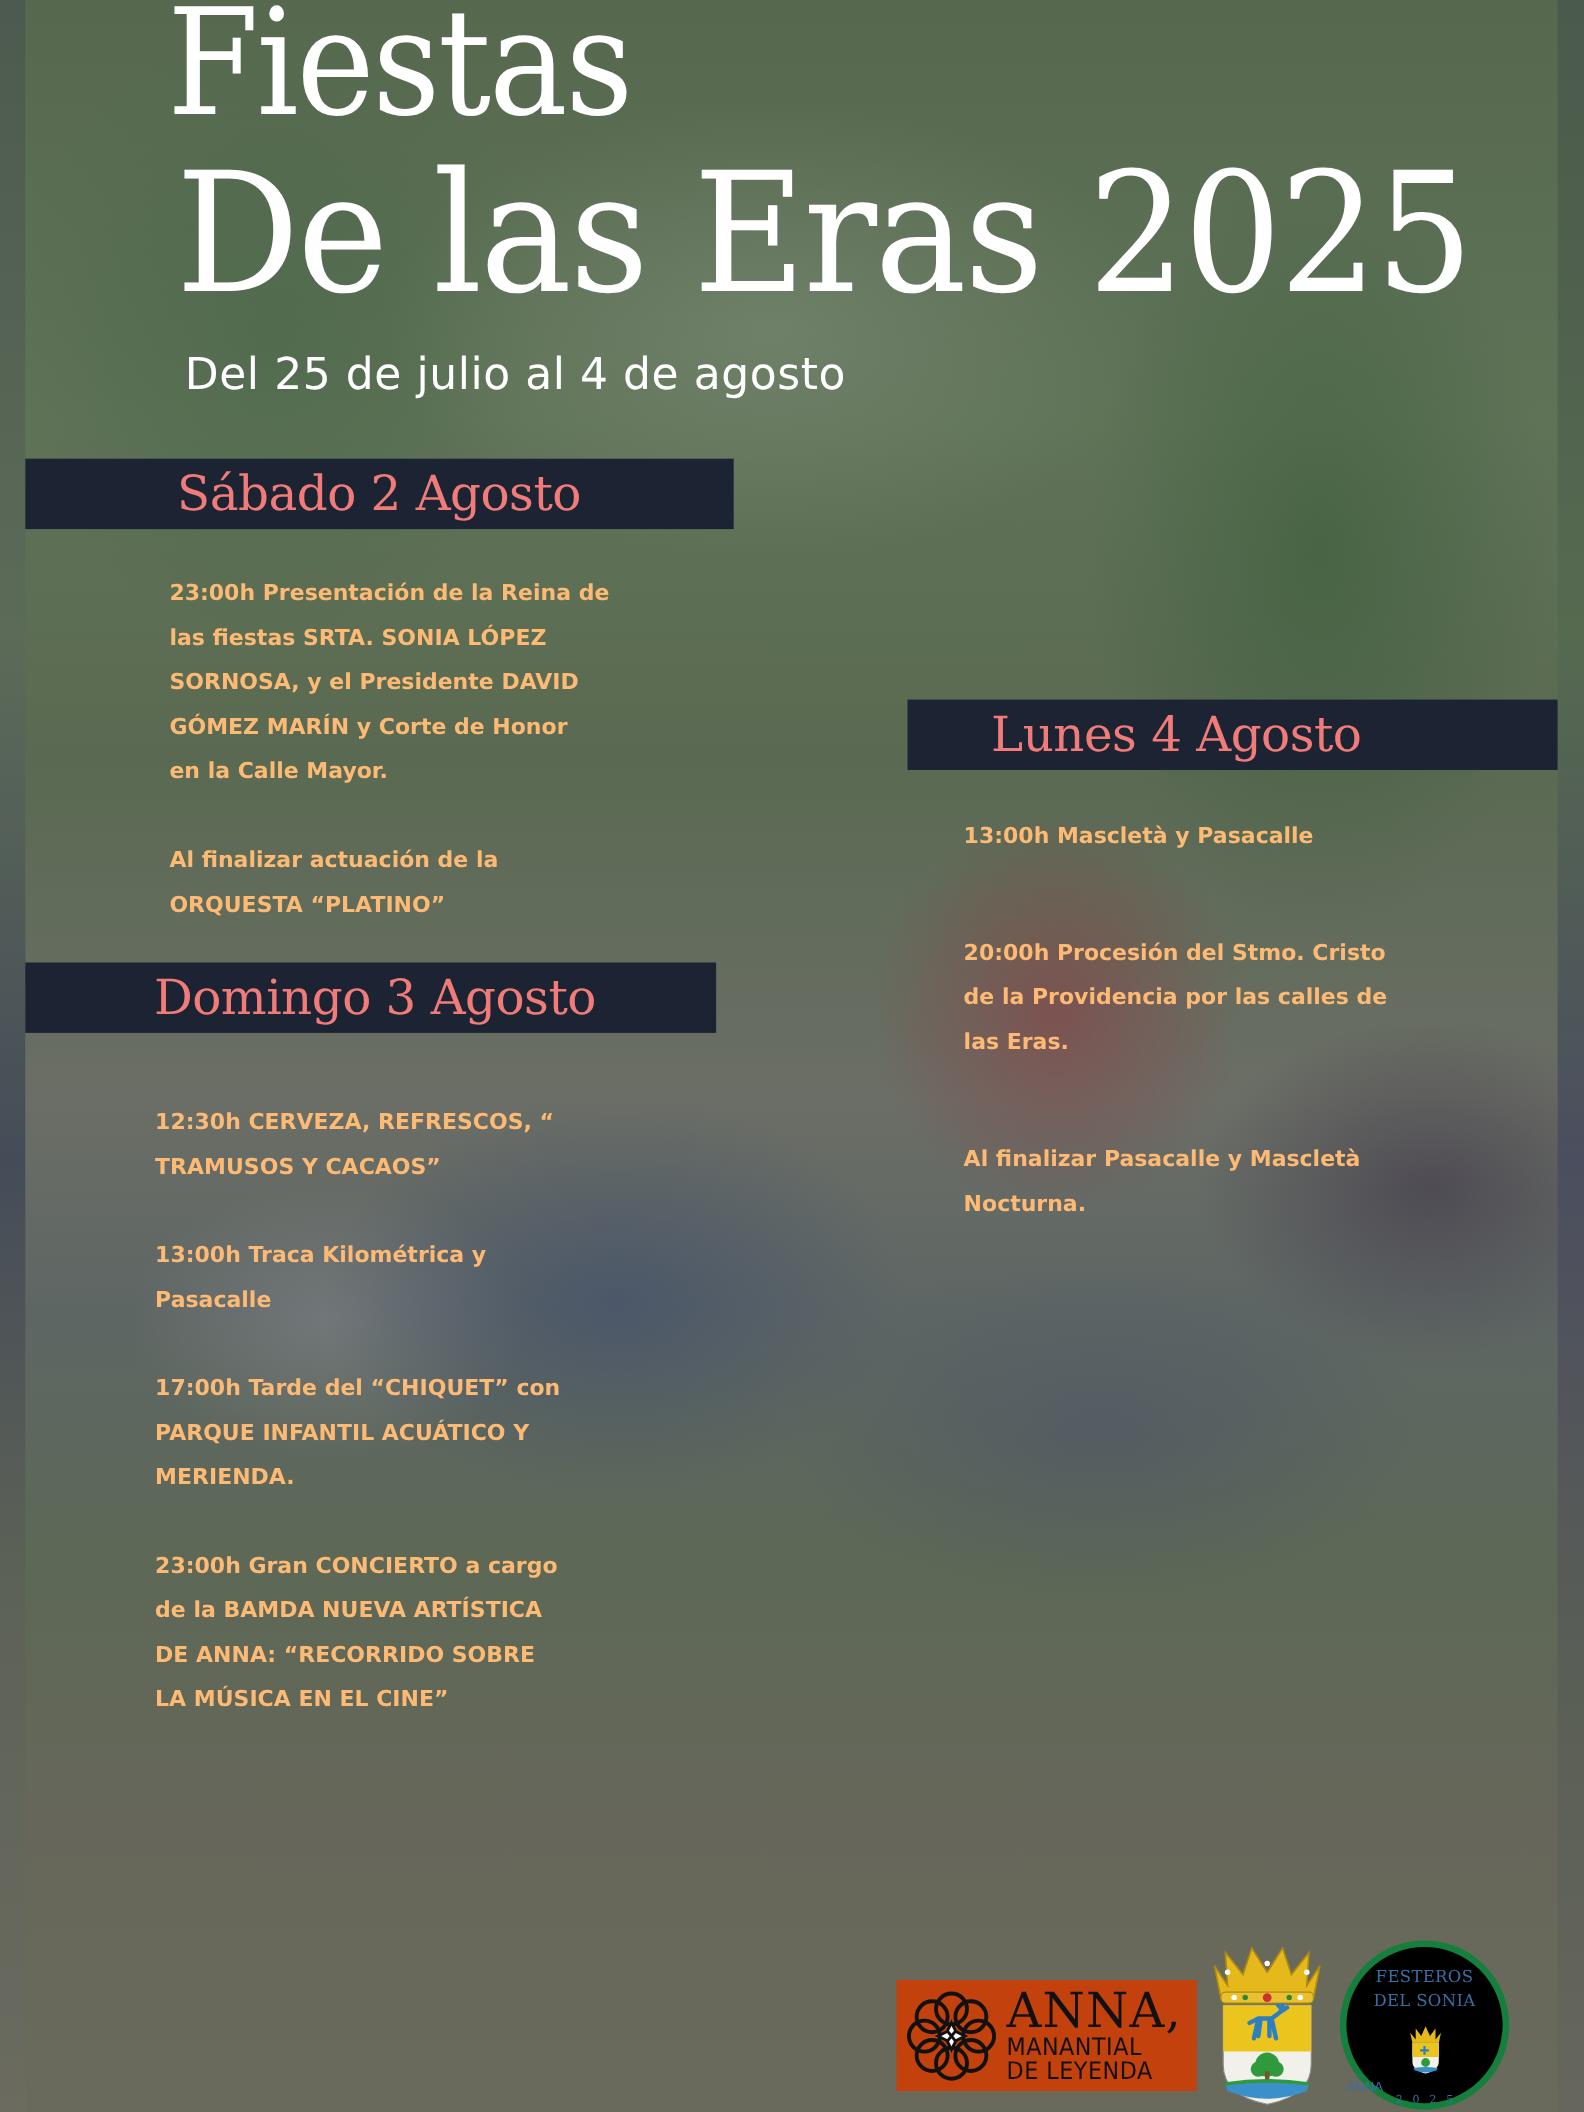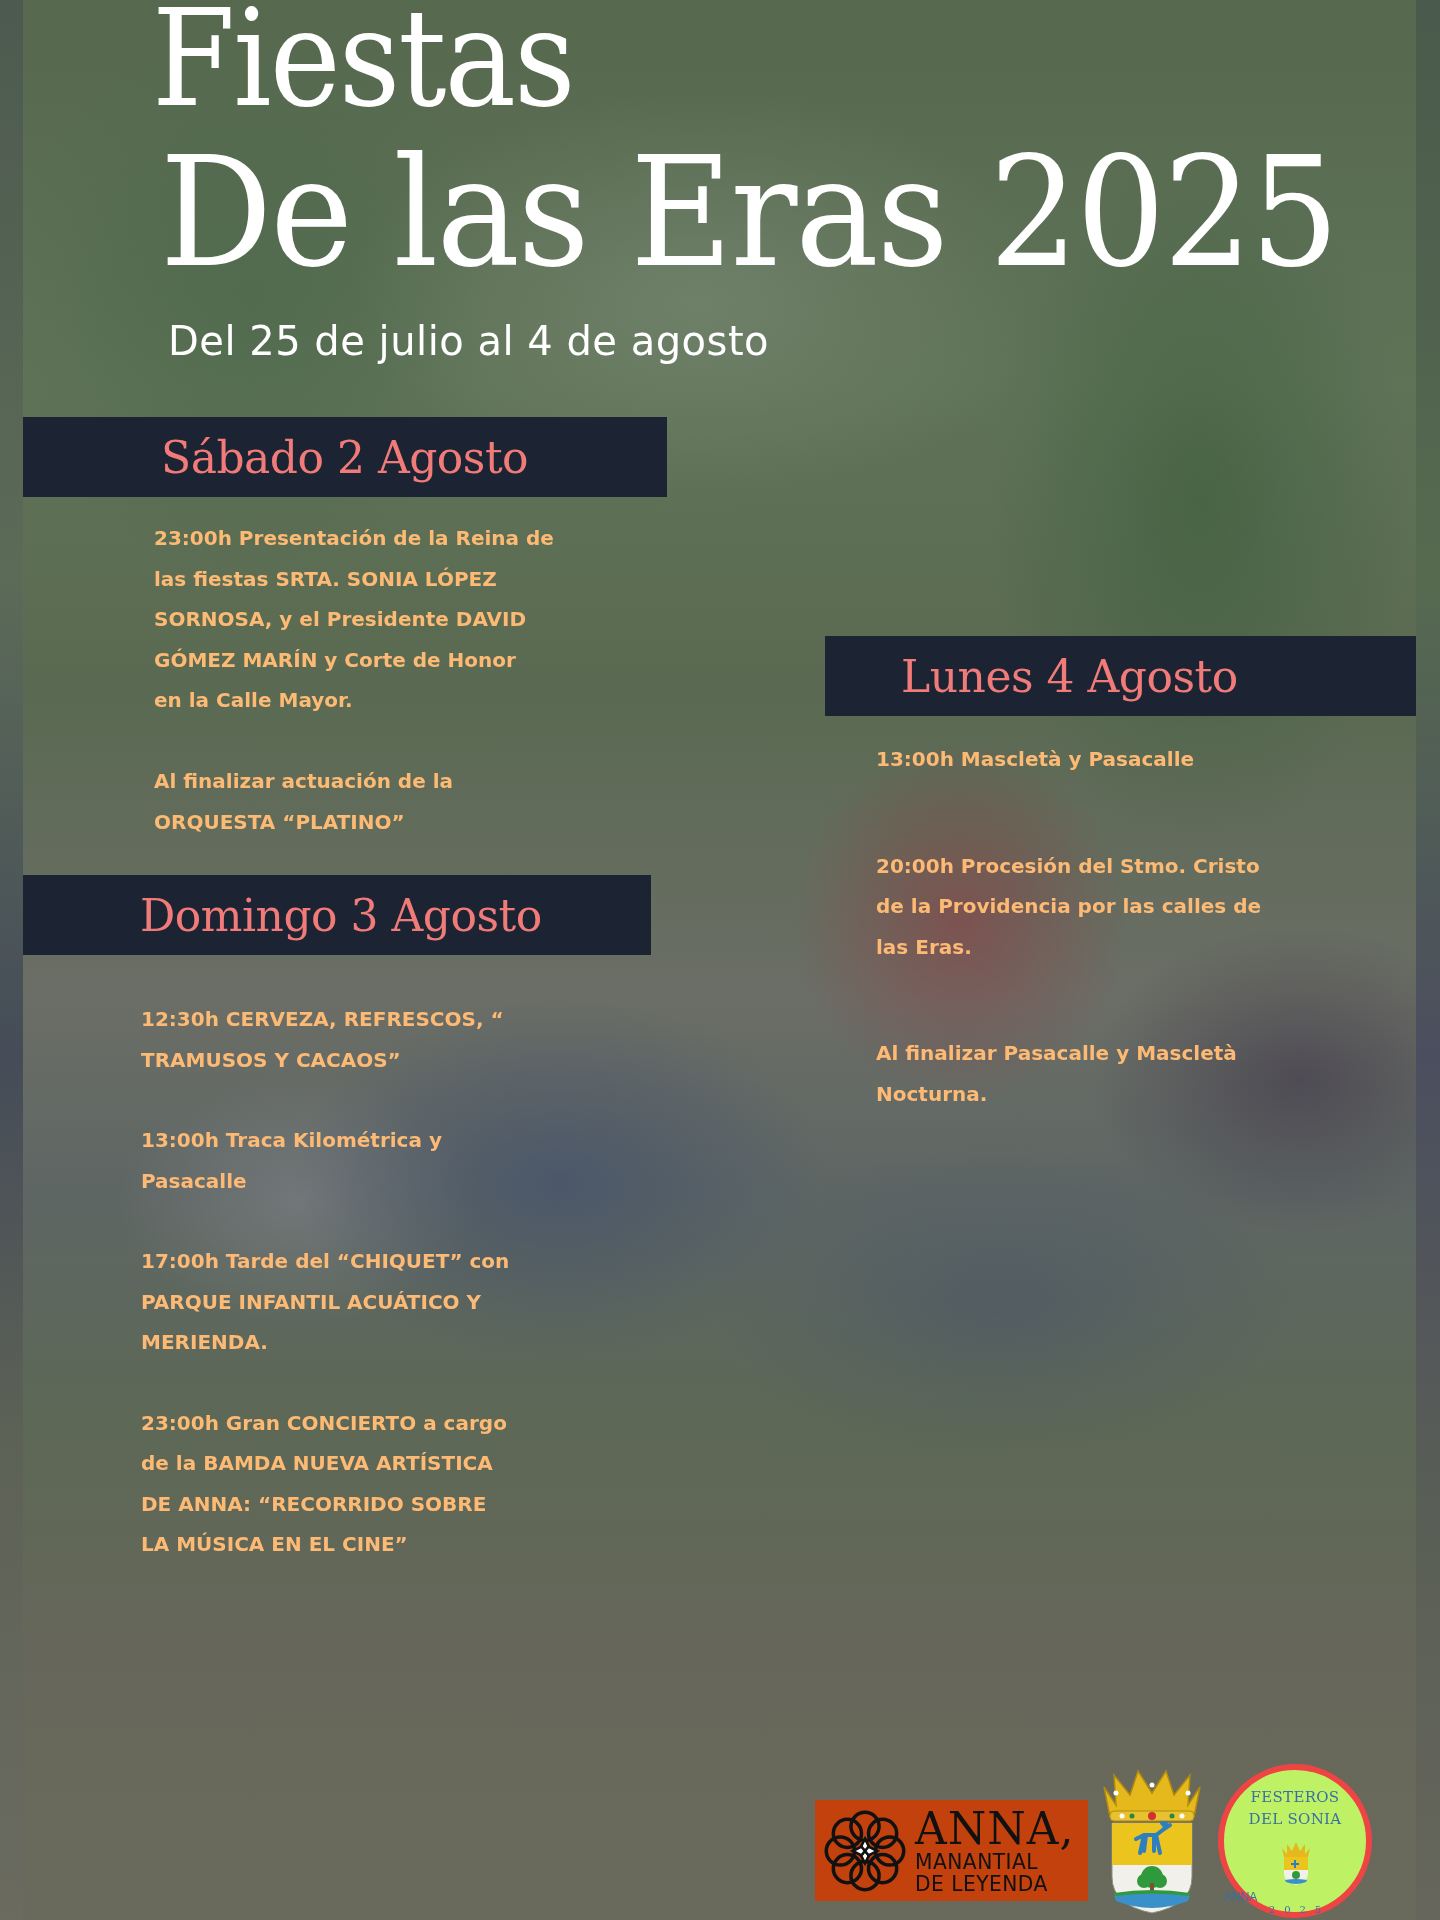--- a/index.html
+++ b/index.html
@@ -19,21 +19,21 @@
       linear-gradient(180deg, #56694f 0%, #5f7357 20%, #5a6a52 36%, #6b6e66 52%, #5e6664 62%, #5d6856 74%, #66675a 86%, #6a6a5c 100%);
   }
   .strip-left { position:absolute; left:0; top:0; width:23px; height:1920px; background:linear-gradient(180deg,#4d5a4f 0%,#5c6b58 30%,#454c58 55%,#5d6256 75%,#6b6b60 100%); }
   .strip-right { position:absolute; right:0; top:0; width:24px; height:1920px; background:linear-gradient(180deg,#4a5a4c 0%,#566a50 30%,#4b4e5e 55%,#5a5f56 80%,#66665c 100%); }
 
   .title { position:absolute; color:#ffffff; font-family:"DejaVu Serif", serif; font-weight:normal; letter-spacing:-2px; white-space:nowrap; line-height:1; }
   .title-1 { left:152px; top:-8px; font-size:120px; transform:scaleY(1.12); transform-origin:top left; }
   .title-2 { left:160px; top:138px; font-size:140px; transform:scaleY(1.08); transform-origin:top left; }
   .subtitle { position:absolute; left:168px; top:318px; color:#ffffff; font-family:"DejaVu Sans", sans-serif; font-size:40px; letter-spacing:0.5px; white-space:nowrap; }
 
-  .banner { position:absolute; background:#1c2433; height:80px; display:flex; align-items:center; }
+  .banner { position:absolute; background:#1c2433; height:64px; display:flex; align-items:center; }
   .banner span { color:#f07b78; font-family:"DejaVu Serif", serif; font-size:44px; white-space:nowrap; letter-spacing:-0.5px; }
   .banner-sab { left:23px; top:417px; width:644px; }
   .banner-sab span { margin-left:138px; }
   .banner-dom { left:23px; top:875px; width:628px; }
   .banner-dom span { margin-left:117px; }
   .banner-lun { left:825px; top:636px; width:591px; }
   .banner-lun span { margin-left:76px; }
 
   .events { position:absolute; color:#fdba74; font-family:"DejaVu Sans", sans-serif; font-weight:bold; font-size:20px; line-height:40.5px; }
   .events p { margin:0 0 40.5px 0; white-space:pre-line; }
@@ -41,21 +41,21 @@
   .events-dom { left:141px; top:999px; width:520px; }
   .events-dom p { margin-bottom:40px; }
   .events-lun { left:876px; top:739px; width:540px; }
   .events-lun p { margin-bottom:66px; }
   .logo-anna { position:absolute; left:815px; top:1800px; width:273px; height:101px; background:#c2410c; display:flex; align-items:center; }
   .logo-anna .rosette { width:88px; height:88px; margin-left:6px; }
   .logo-anna .words { margin-left:6px; font-family:"DejaVu Serif", serif; color:#111; line-height:1; }
   .logo-anna .w1 { font-size:44px; letter-spacing:1px; }
   .logo-anna .w2, .logo-anna .w3 { font-family:"DejaVu Sans", sans-serif; font-size:22px; letter-spacing:0.5px; font-weight:normal; transform:scaleX(0.92); transform-origin:left; }
   .coat { position:absolute; left:1096px; top:1765px; width:112px; height:150px; }
-  .badge { position:absolute; left:1218px; top:1764px; width:154px; height:154px; border-radius:50%; background:#bef264; border:6px solid #ef4444; box-sizing:border-box; }
+  .badge { position:absolute; left:1218px; top:1764px; width:154px; height:154px; border-radius:50%; background:#000000; border:6px solid #15803d; box-sizing:border-box; }
   .badge .b1, .badge .b2 { position:absolute; width:100%; text-align:center; font-family:"DejaVu Serif", serif; color:#3b6ea5; font-size:15px; letter-spacing:0.3px; }
   .badge .b1 { top:18px; }
   .badge .b2 { top:40px; }
   .badge .mini { position:absolute; left:55px; top:70px; width:34px; height:46px; }
   .badge .b3 { position:absolute; width:100%; top:120px; text-align:left; font-family:Liberation Sans, sans-serif; color:#3b6ea5; font-size:12px; }
   .badge .b4 { position:absolute; width:100%; top:134px; text-align:center; font-family:"DejaVu Serif", serif; color:#3b6ea5; font-size:10px; letter-spacing:9px; padding-left:9px; box-sizing:border-box; }
 </style>
 </head>
 <body>
 

